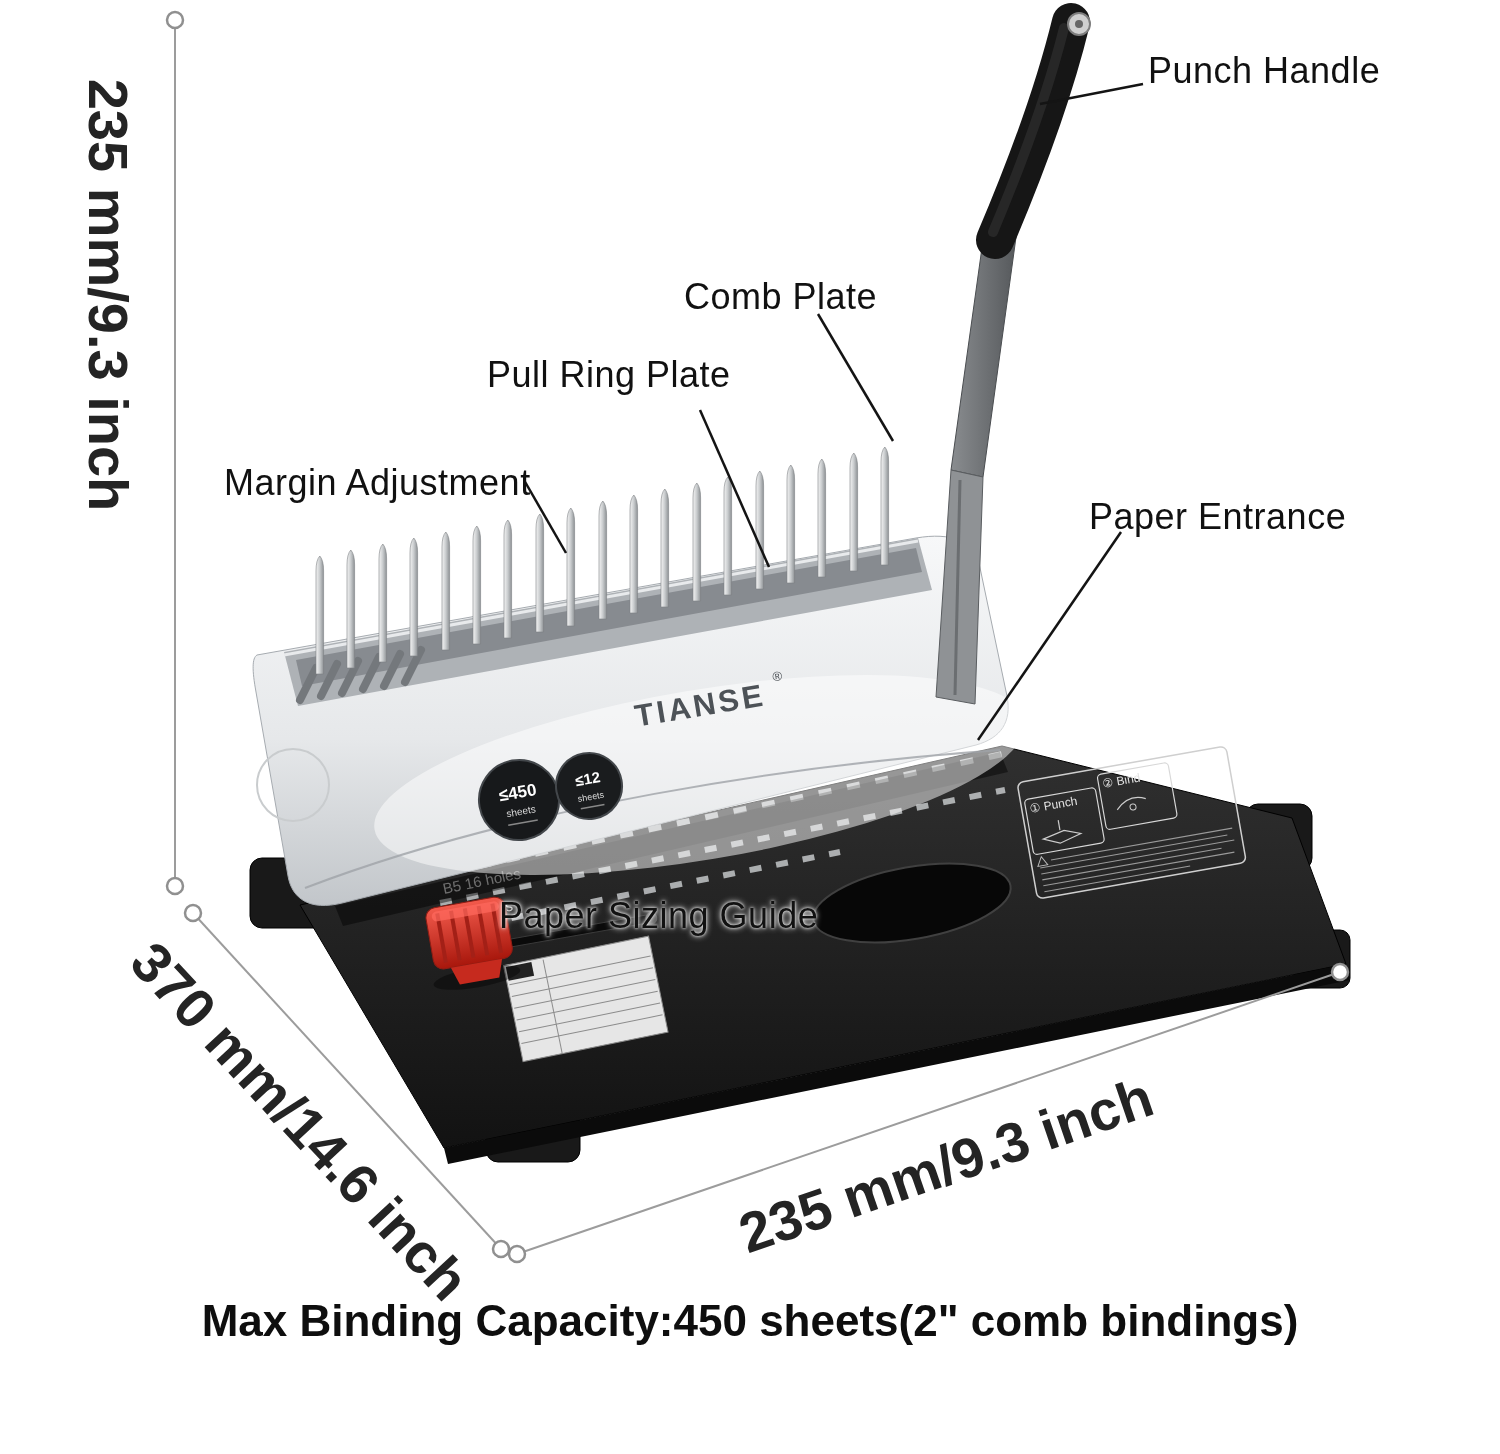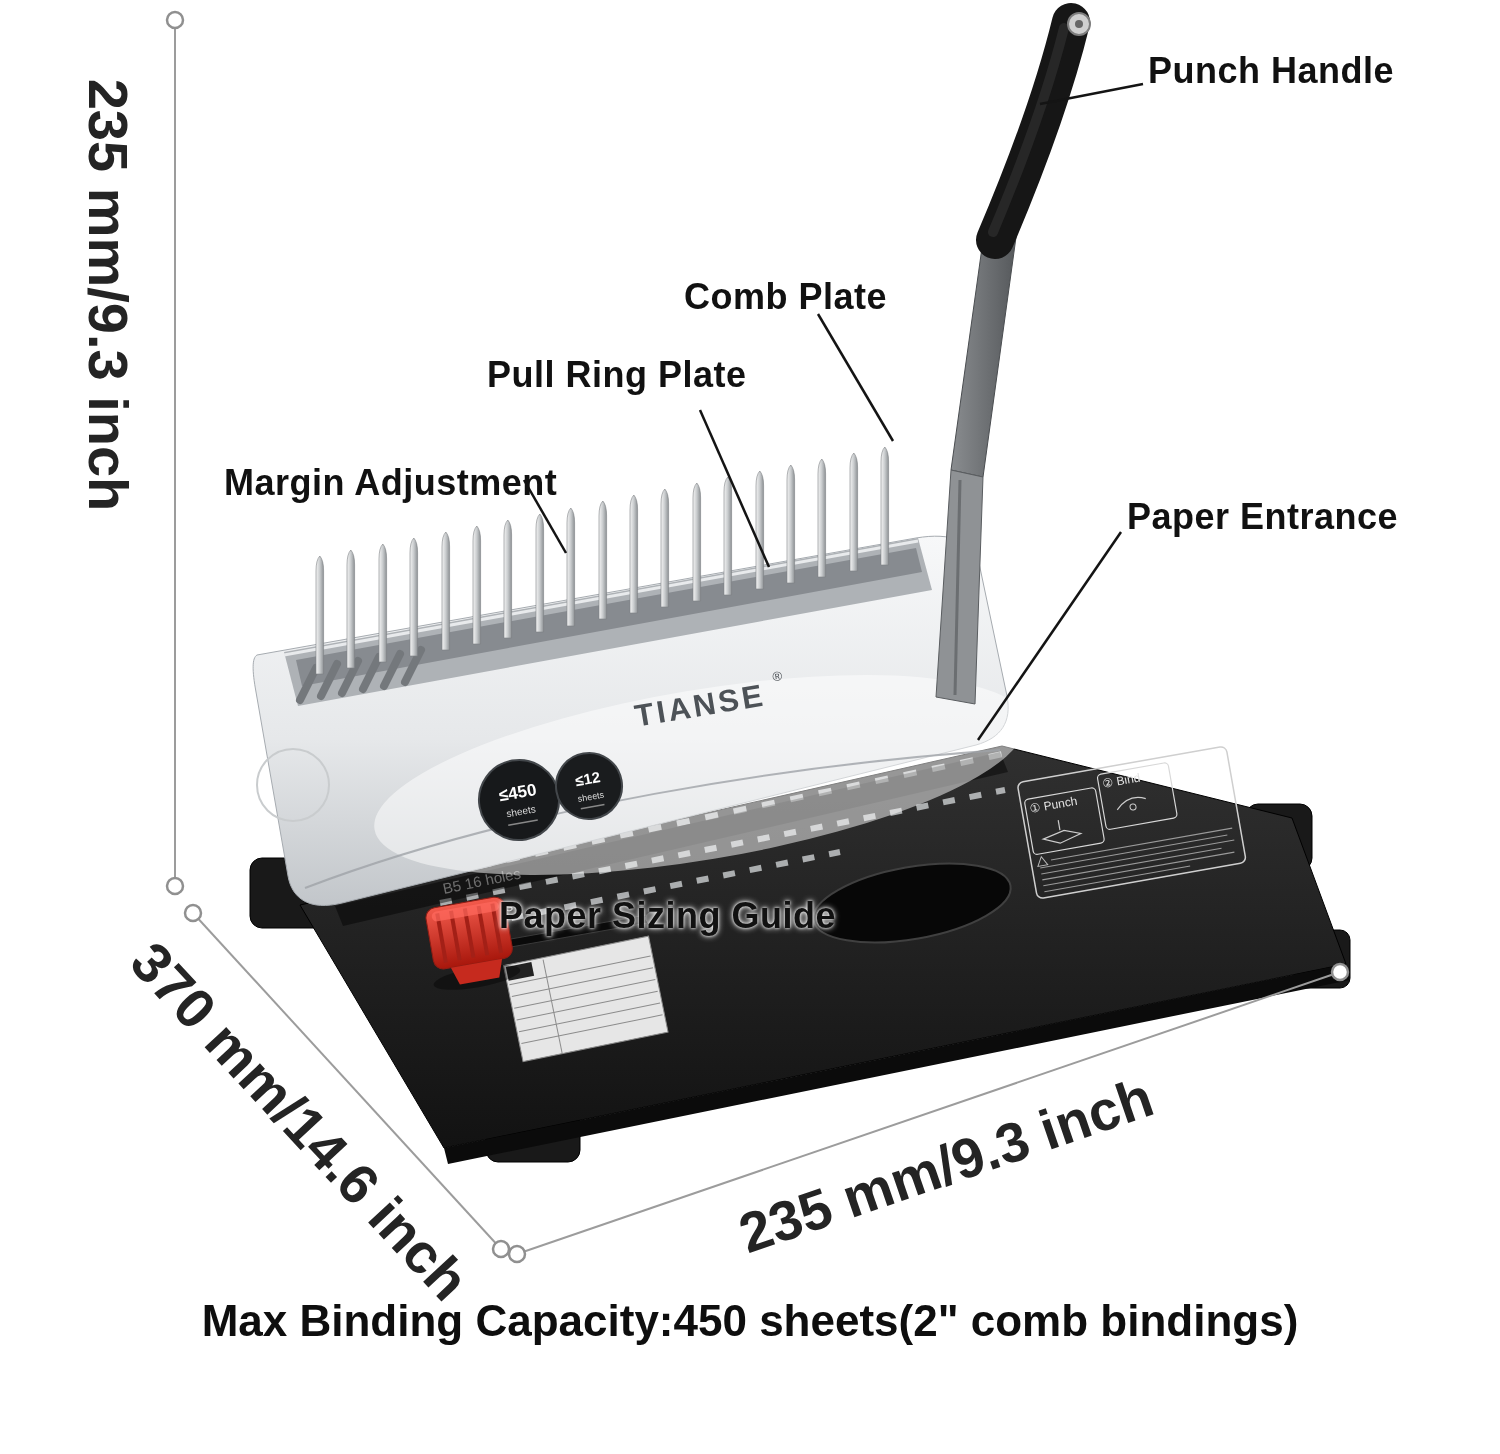--- a/index.html
+++ b/index.html
@@ -8,21 +8,21 @@
     position: relative;
     width: 1500px;
     height: 1454px;
     background: #ffffff;
     font-family: "Liberation Sans", sans-serif;
     overflow: hidden;
   }
   svg.scene { position: absolute; left: 0; top: 0; }
   .part-label {
     position: absolute;
-    font-weight: 700;
+    font-weight: 400;
     font-size: 36px;
     color: #111111;
     white-space: nowrap;
     letter-spacing: 0.5px;
   }
   .overlay-label {
     text-shadow: 0 0 6px #ffffff, 0 0 3px #ffffff;
   }
   .dim-label {
     position: absolute;
@@ -247,21 +247,21 @@
   </svg>
 
   <div class="part-label" style="left:1148px; top:50px;">Punch Handle</div>
 
   <div class="part-label" style="left:660px; top:276px;margin-left:24px;">Comb Plate</div>
 
   <div class="part-label" style="left:487px; top:354px;">Pull Ring Plate</div>
 
   <div class="part-label" style="left:224px; top:442px;margin-top:20px;">Margin Adjustment</div>
 
-  <div class="part-label" style="left:1127px; top:496px;">Paper Entrance</div>
+  <div class="part-label" style="left:1089px; top:496px;">Paper Entrance</div>
 
   <div class="part-label overlay-label" style="left:499px; top:895px;">Paper Sizing Guide</div>
 
   <div class="dim-label" style="left:108px; top:295px; transform:translate(-50%,-50%) rotate(90deg);">235 mm/9.3 inch</div>
 
   <div class="dim-label" style="left:300px; top:1121px; transform:translate(-50%,-50%) rotate(47deg);">370 mm/14.6 inch</div>
 
   <div class="dim-label" style="left:946px; top:1165px; transform:translate(-50%,-50%) rotate(-19deg);">235 mm/9.3 inch</div>
 
   <div class="footer-line" style="top:1296px;">Max Binding Capacity:450 sheets(2" comb bindings)</div>

